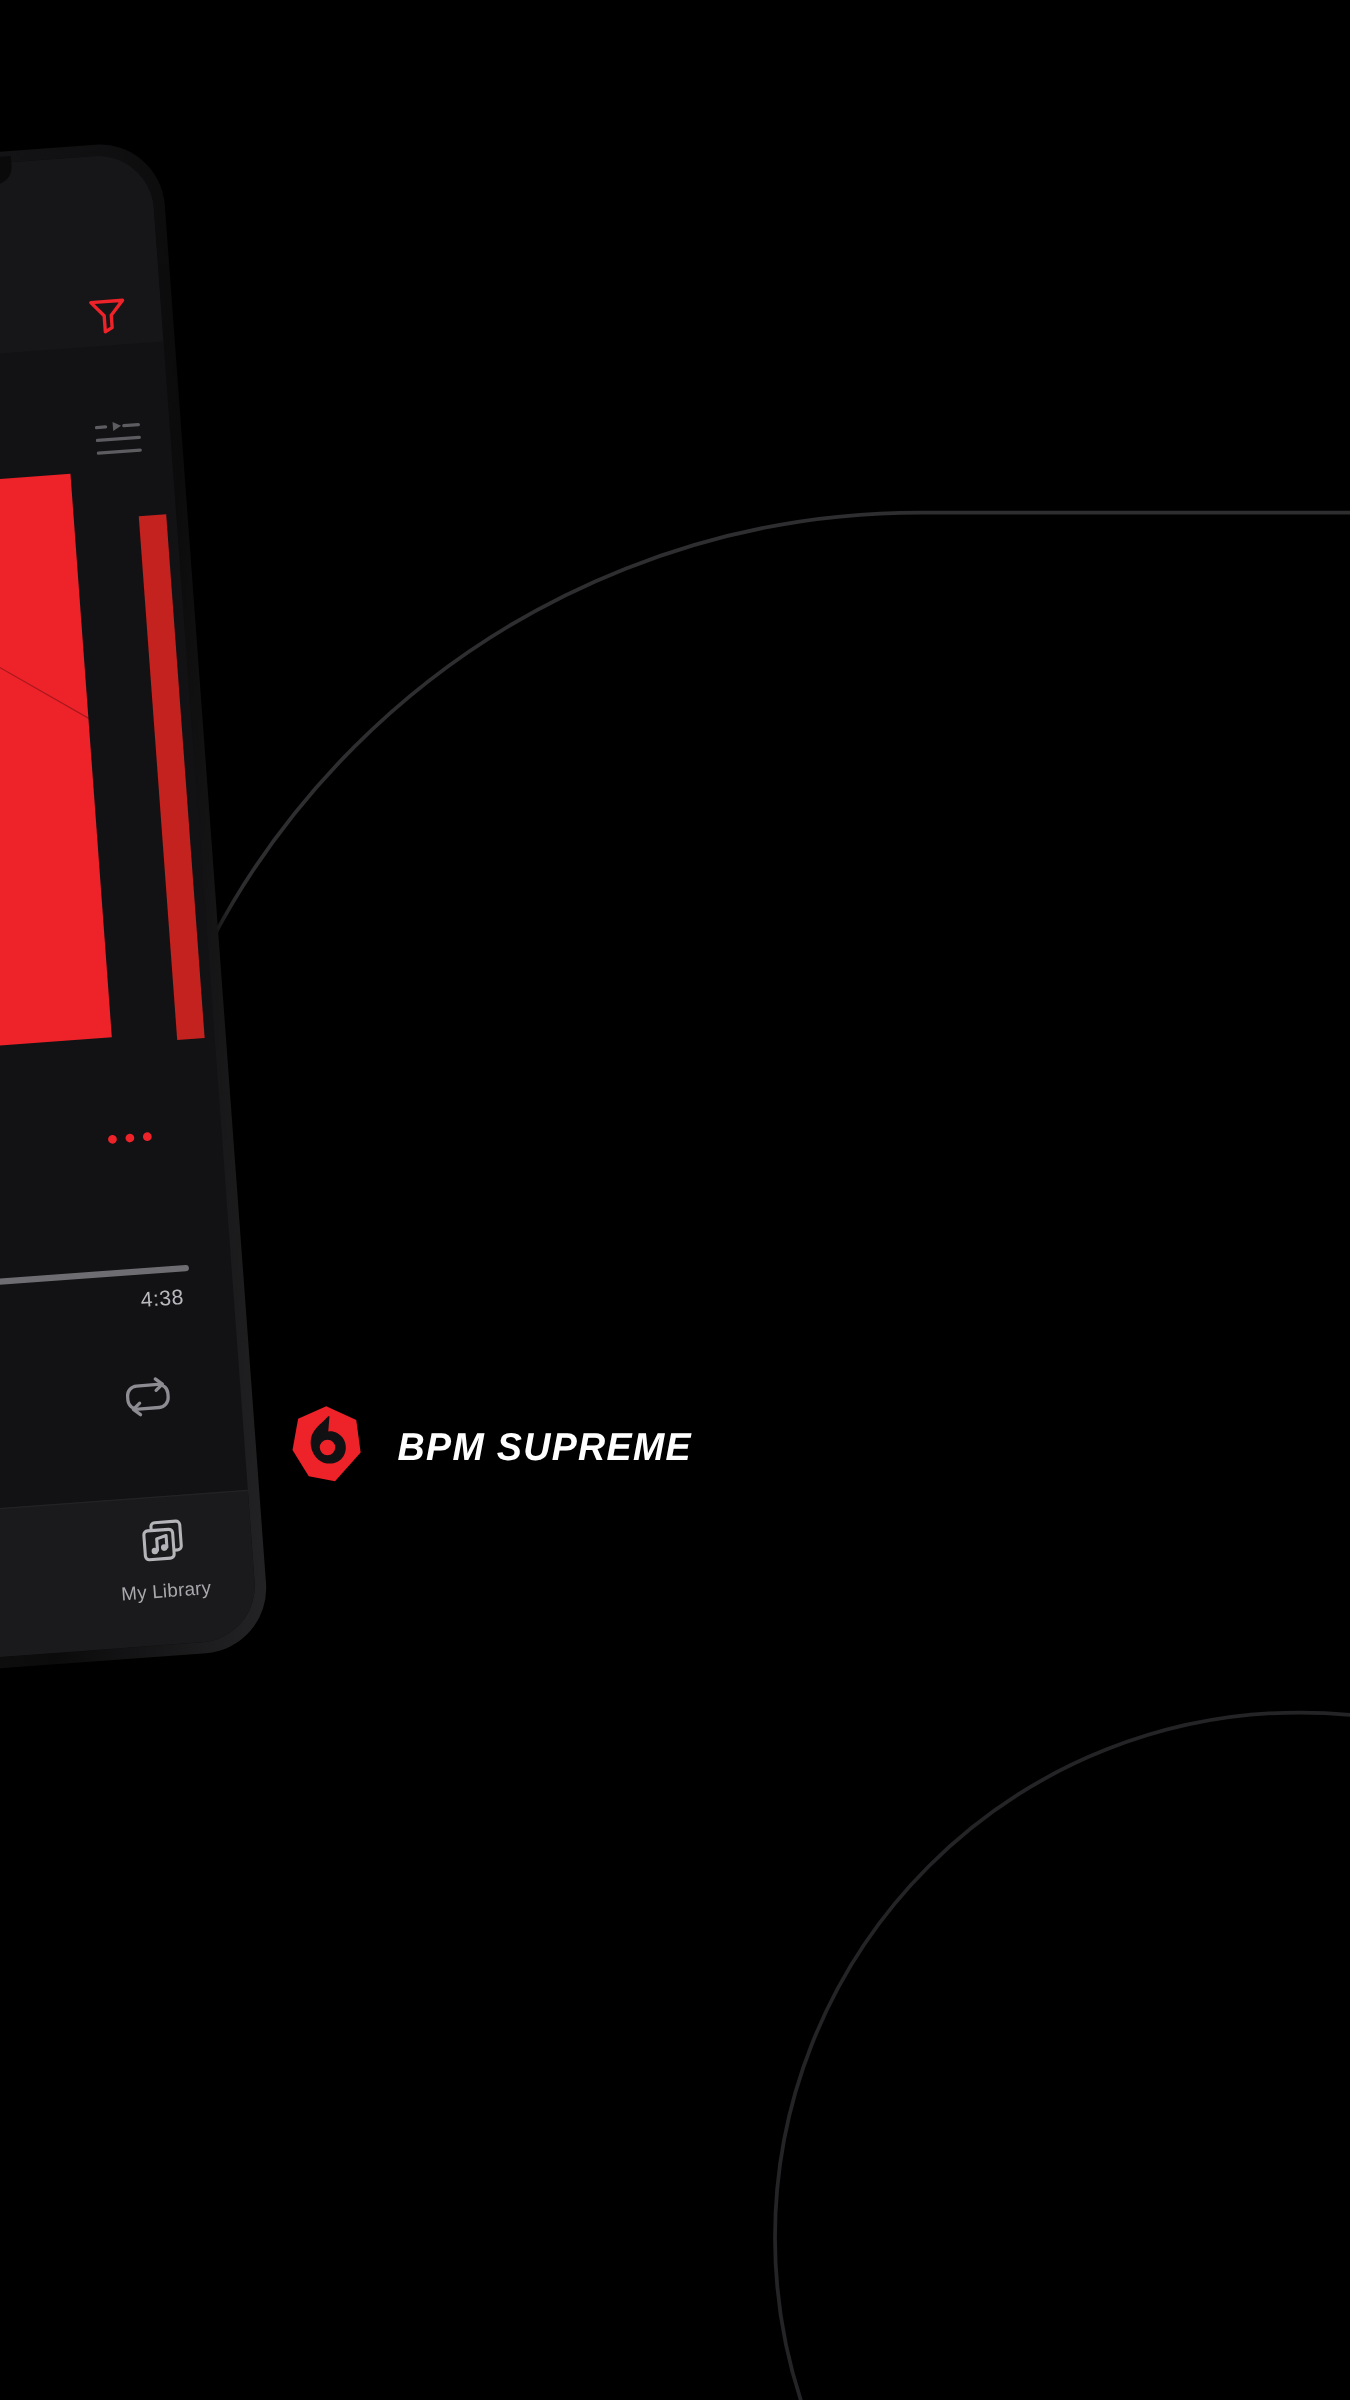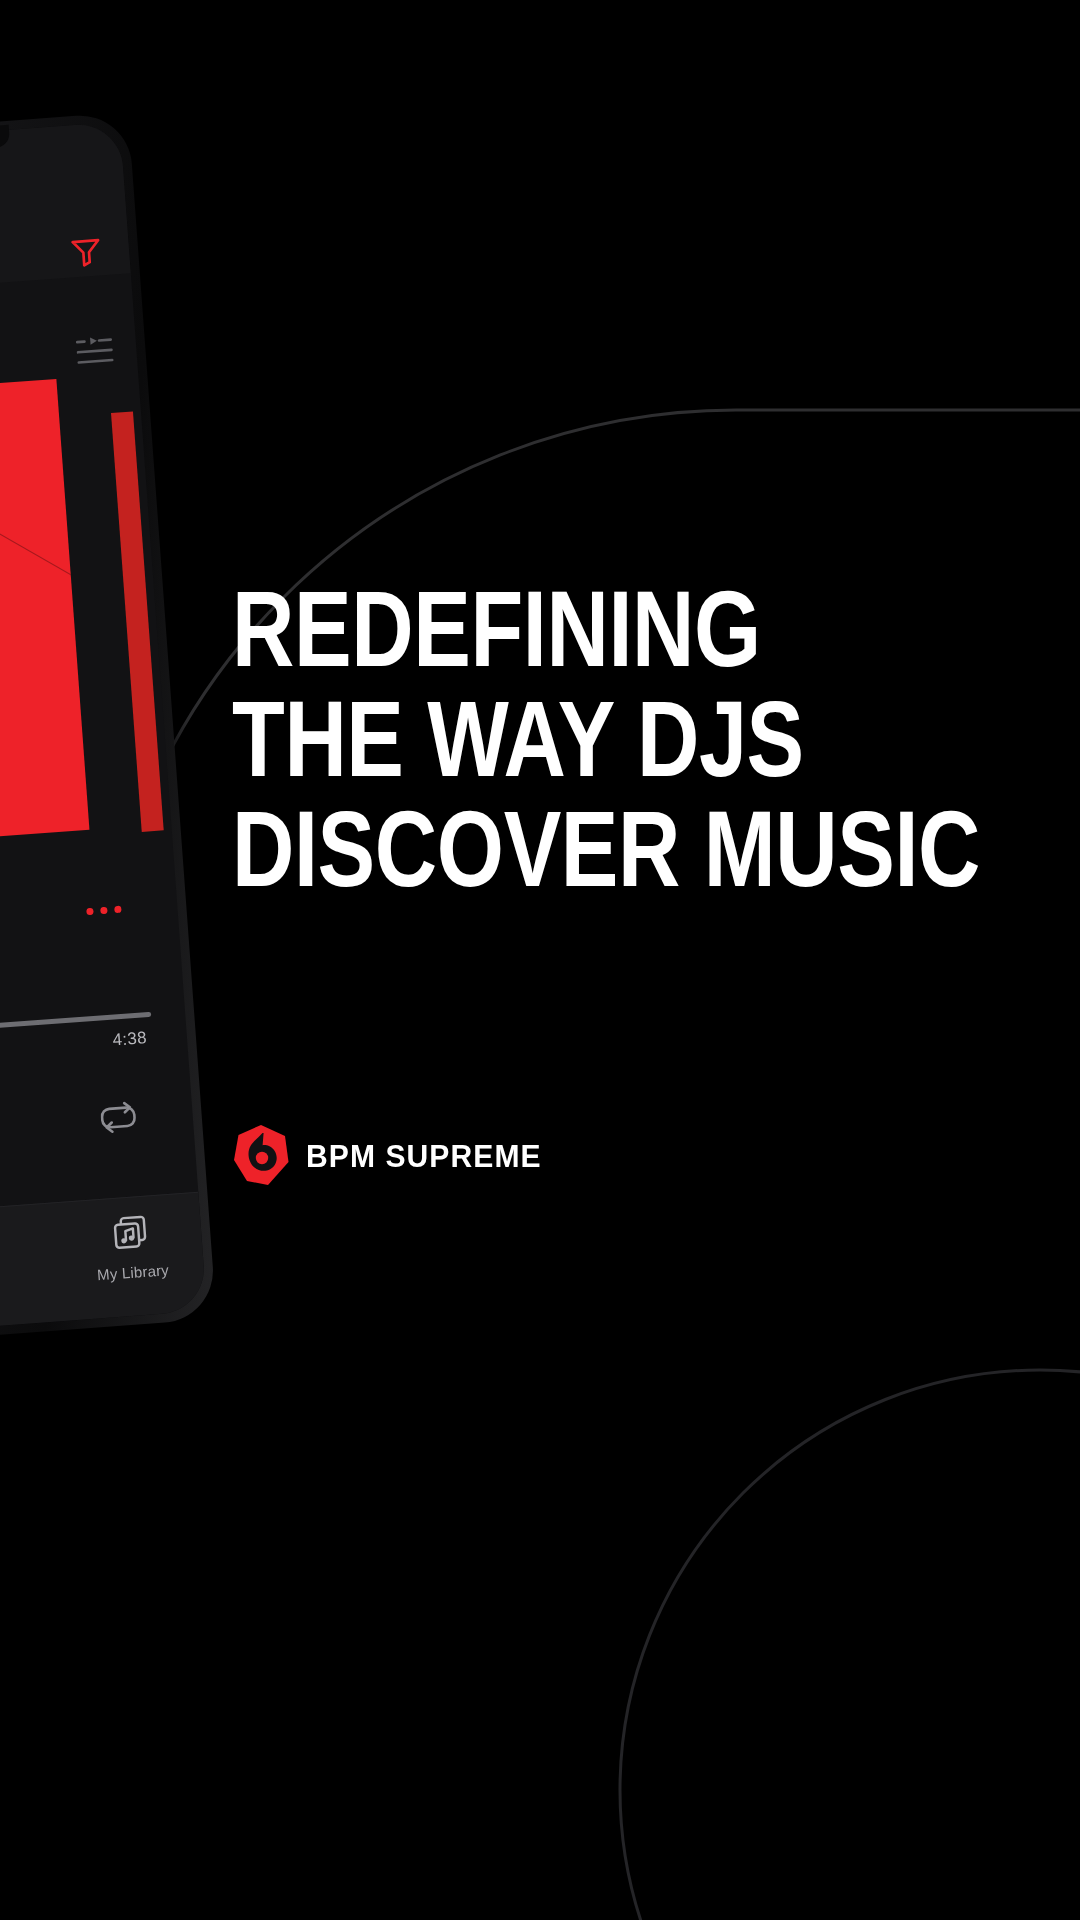--- a/index.html
+++ b/index.html
@@ -196,21 +196,22 @@
     white-space: nowrap;
   }
 
   
   #brand {
     position: absolute;
     left: 232px;
     top: 1124px;
     display: flex;
     align-items: center;
-    gap: 16px;
+    gap: 28px;
+    font-style: italic;
   }
   .brand-wordmark {
     color: #ffffff;
     font-family: "Liberation Sans", sans-serif;
     font-weight: bold;
     font-size: 31px;
     letter-spacing: 1.1px;
     transform: scaleX(0.97);
     transform-origin: 0 50%;
     white-space: nowrap;
@@ -286,25 +287,20 @@
             </span>
             <div class="nav-label">My Library</div>
           </div>
         </div>
 
       </div>
       <div class="phone-notch"></div>
     </div>
   </div>
 
-  <div id="hero">
-    <h1 class="headline">REDEFINING</h1>
-    <h1 class="headline">THE WAY DJS</h1>
-    <h1 class="headline">DISCOVER MUSIC</h1>
-  </div>
 
   <div id="brand">
     <span>
       <svg width="58" height="62" viewBox="0 0 58 62" aria-hidden="true">
         <path d="M29 1 L53 12 L56.5 38 L36 61 L15 57 L2 36 L6.5 11 Z" fill="#EE2229"></path>
         <path d="M30.5 9 C26 14 21 17.5 18.5 22 C15 28 16 38 22.5 43.5
                  C29 49 39 47.5 43 40.5 C46.5 34.5 44.5 26 38 22.5
                  C35 21 32.5 20.8 30.6 21.2 L31.6 9 Z" fill="#111113"></path>
         <circle cx="30" cy="34" r="6.2" fill="#EE2229"></circle>
       </svg>

